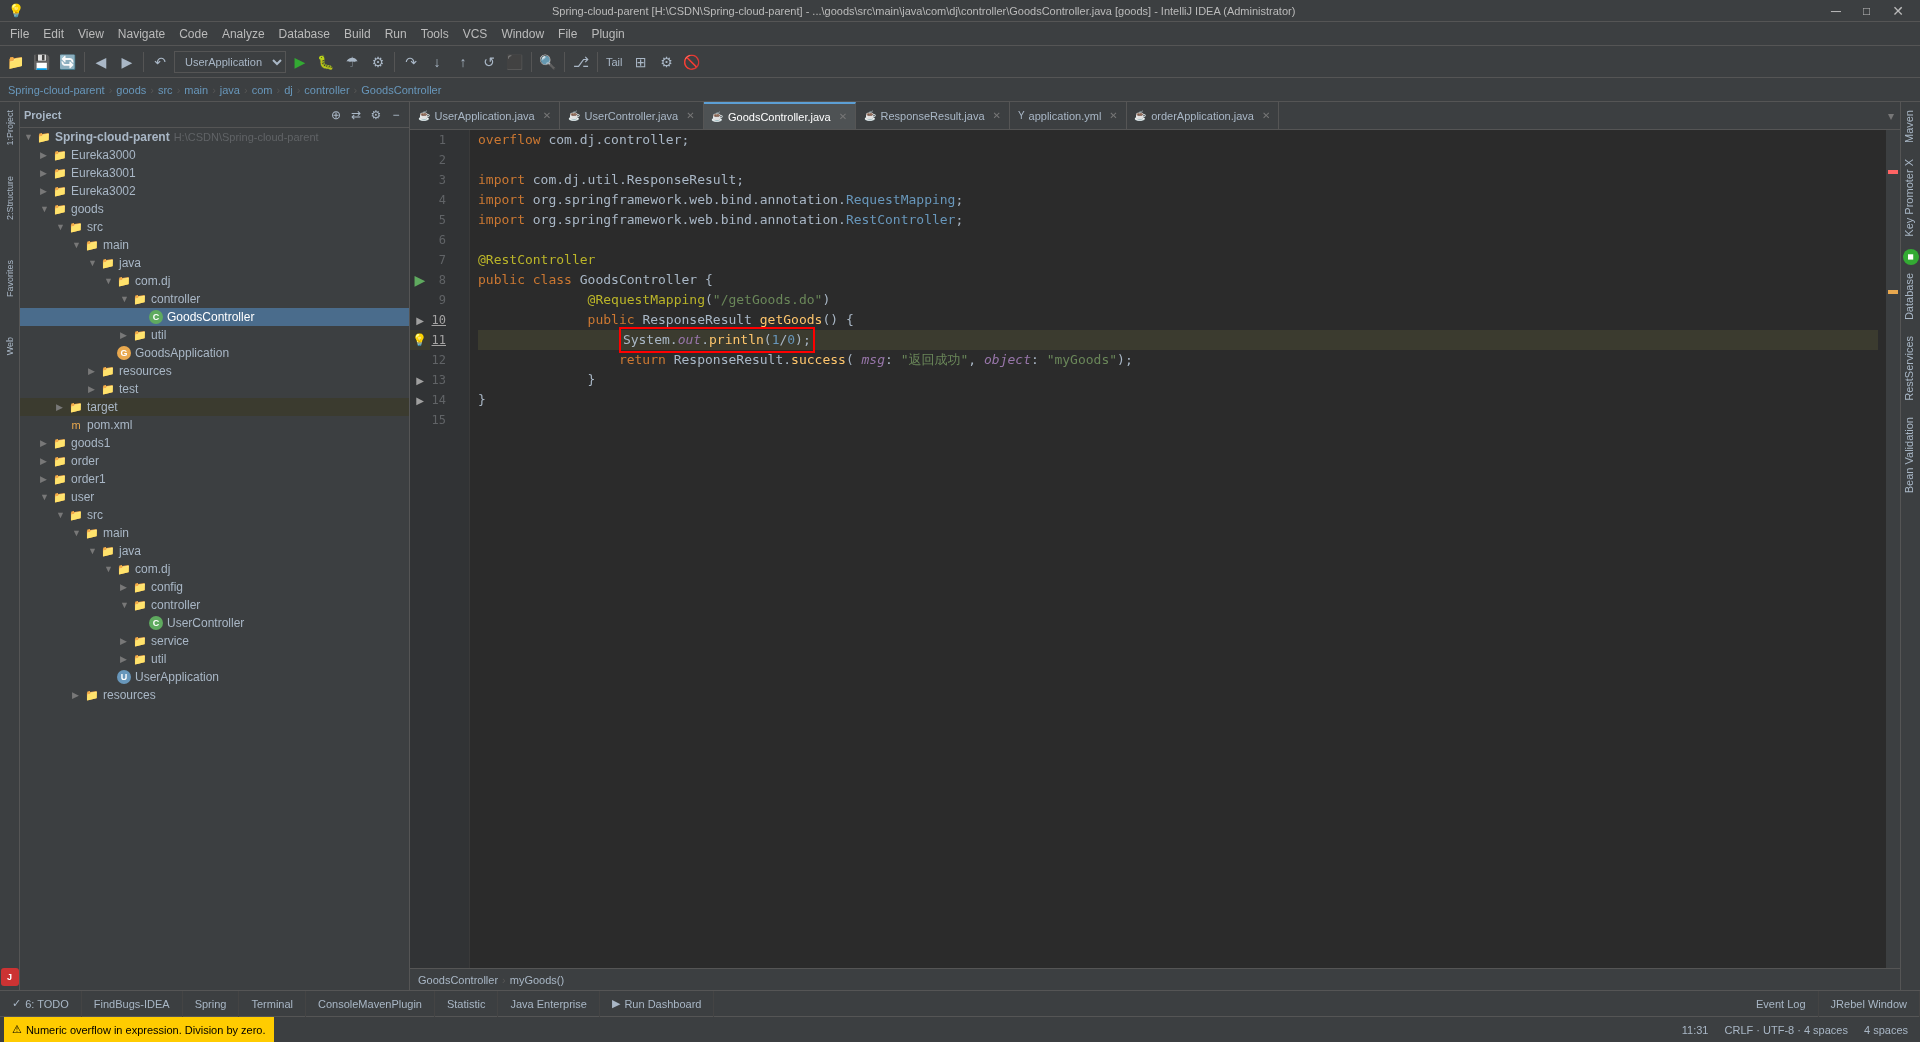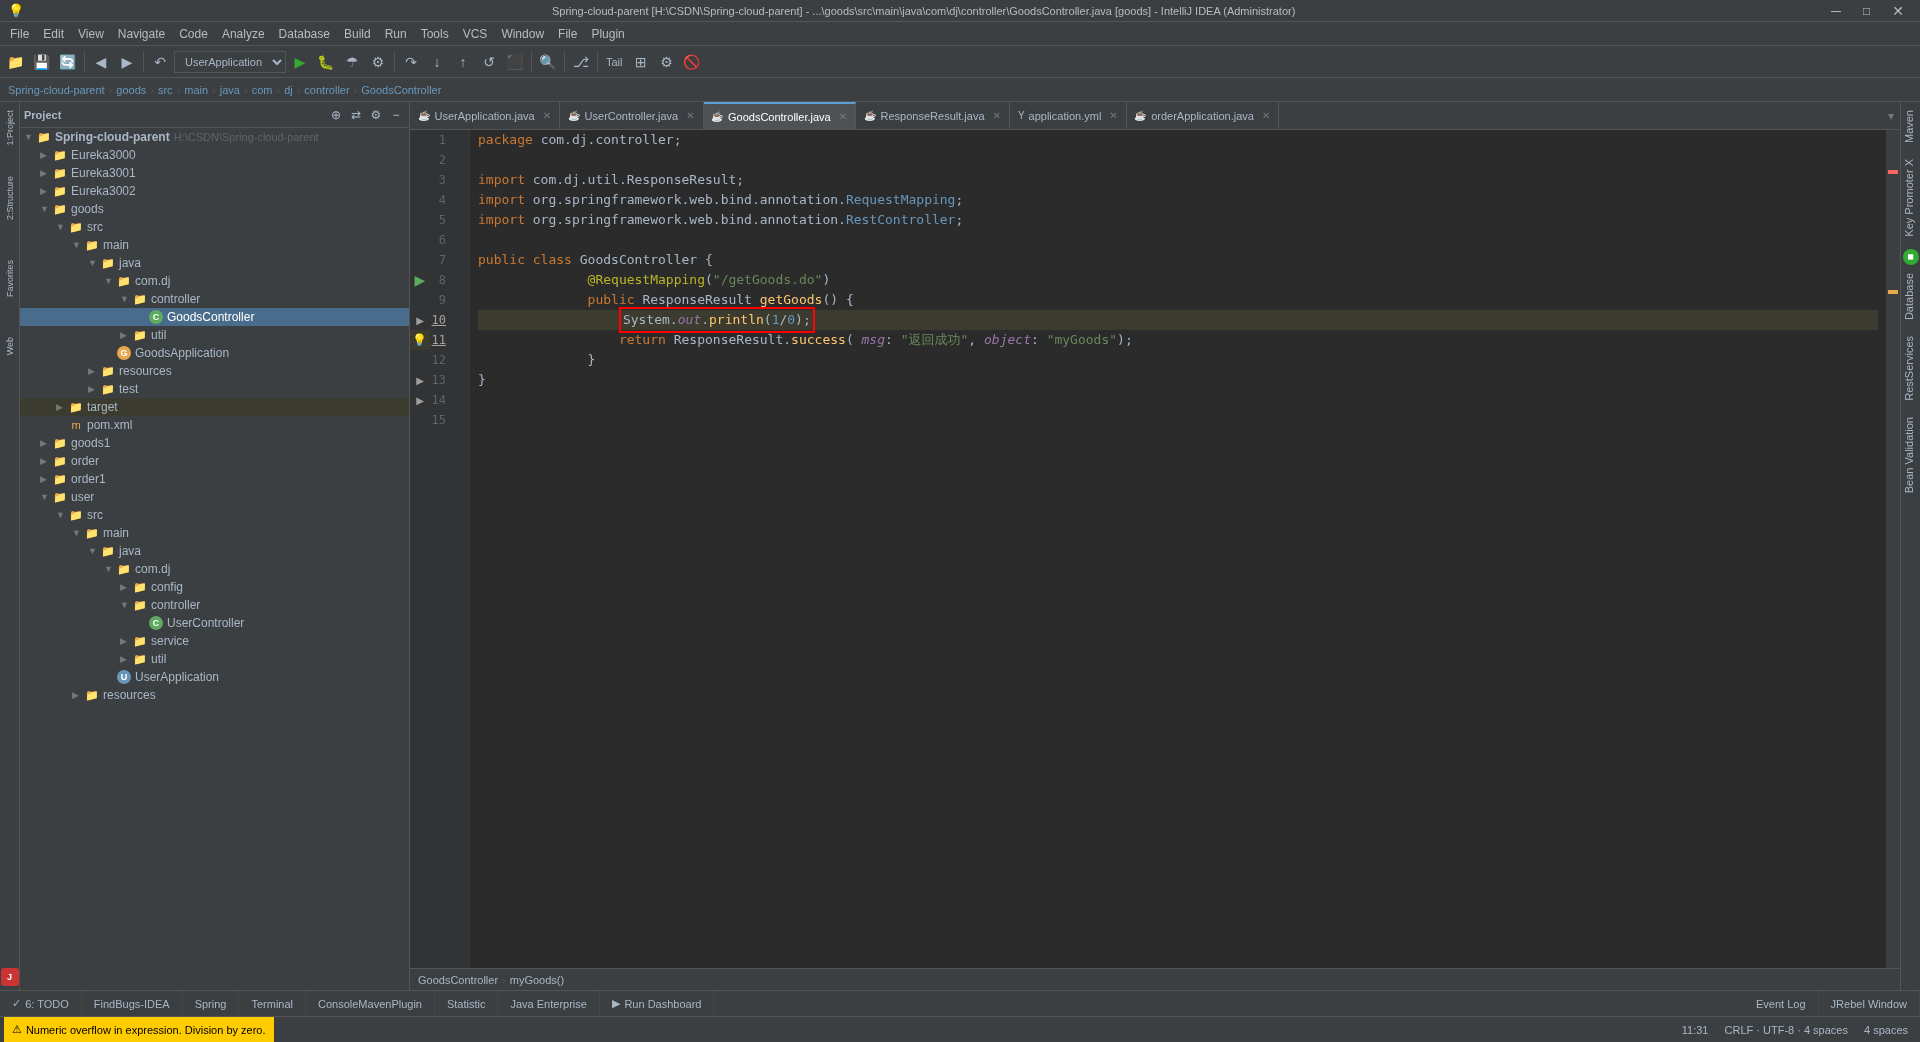--- a/index.html
+++ b/index.html
@@ -517,39 +517,42 @@
             <span class="line-num">13</span>
             <span class="line-num">14</span>
             <span class="line-num">15</span>
           </div>
         </div>
       </div>
 
       <div id="code-area" style="flex:1; background:#2b2b2b; padding: 0 8px; overflow:auto;">
 
         <div class="code-line">
-          <span class="kw">package</span>&nbsp;<span style="color:#a9b7c6;">com.dj.controller</span><span style="color:#a9b7c6;">;</span>
+          <span class="kw">overflow</span>&nbsp;<span style="color:#a9b7c6;">com.dj.controller</span><span style="color:#a9b7c6;">;</span>
         </div>
 
         <div class="code-line">&nbsp;</div>
 
         <div class="code-line">
           <span class="kw">import</span>&nbsp;<span style="color:#a9b7c6;">com.dj.util.</span><span class="class-name">ResponseResult</span><span style="color:#a9b7c6;">;</span>
         </div>
 
         <div class="code-line">
           <span class="kw">import</span>&nbsp;<span style="color:#a9b7c6;">org.springframework.web.bind.annotation.</span><span style="color:#6897bb;">RequestMapping</span><span style="color:#a9b7c6;">;</span>
         </div>
 
         <div class="code-line">
           <span class="kw">import</span>&nbsp;<span style="color:#a9b7c6;">org.springframework.web.bind.annotation.</span><span style="color:#6897bb;">RestController</span><span style="color:#a9b7c6;">;</span>
         </div>
 
         <div class="code-line">&nbsp;</div>
 
+        <div class="code-line">
+          <span class="annotation">@RestController</span>
+        </div>
 
         <div class="code-line">
           <span class="kw">public</span>&nbsp;<span class="kw">class</span>&nbsp;<span style="color:#a9b7c6;">GoodsController</span>&nbsp;<span style="color:#a9b7c6;">{</span>
         </div>
 
         <div class="code-line">
           &nbsp;&nbsp;&nbsp;&nbsp;<span class="annotation">@RequestMapping</span><span style="color:#a9b7c6;">(</span><span class="string">"</span><span class="string">/getGoods.do</span><span class="string">"</span><span style="color:#a9b7c6;">)</span>
         </div>
 
         <div class="code-line">

